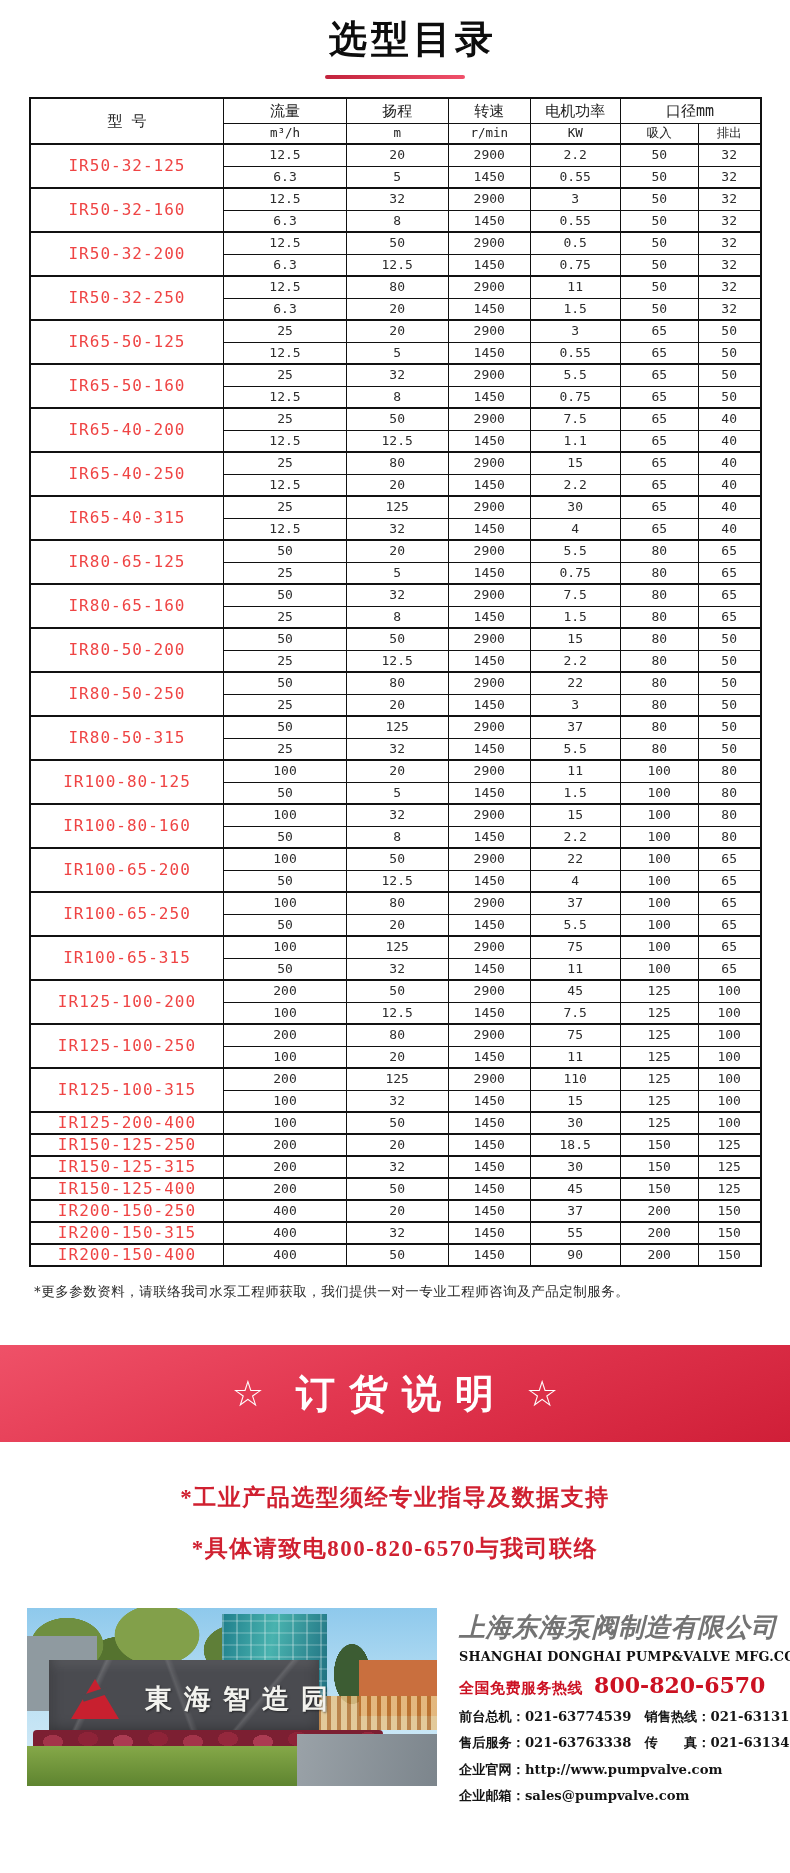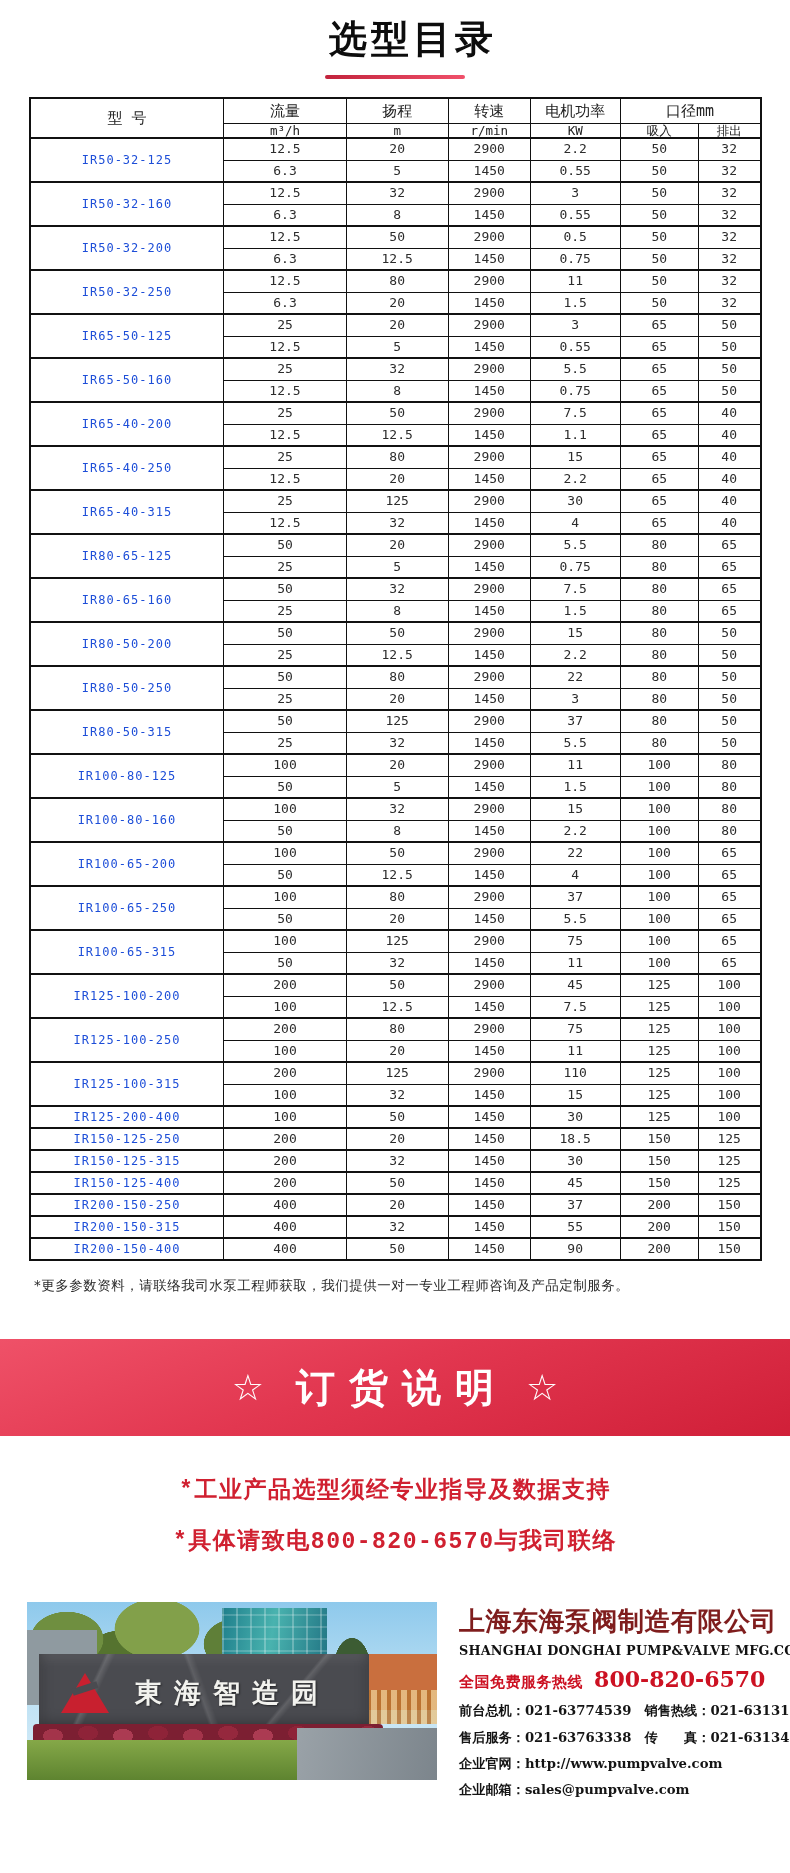--- a/index.html
+++ b/index.html
@@ -21,37 +21,37 @@
     background:linear-gradient(90deg,var(--title-bar-left),var(--title-bar-right));}
   
   table.spec{border-collapse:collapse;margin:18px auto 0;width:733px;
     border:2px solid var(--line);table-layout:fixed;
     font-family:"DejaVu Sans Mono","DejaVu Sans",monospace;}
   table.spec th,table.spec td{
     border:1px solid var(--line);text-align:center;vertical-align:middle;
     font-size:13px;color:#2c2c2c;font-weight:normal;
     height:22px;line-height:1.1;padding:0 2px;overflow:hidden;white-space:nowrap;}
   table.spec thead th{font-size:15px;color:#222;}
-  table.spec thead tr.unit-row th{font-size:12.5px;height:15px;}
+  table.spec thead tr.unit-row th{font-size:12.5px;height:21px;}
   table.spec thead tr:first-child th{height:25px;}
   table.spec thead{border-bottom:2px solid var(--line);}
-  table.spec td.model{font-size:12px;letter-spacing:1px;color:#1d4ed8;}
+  table.spec td.model{font-size:16px;letter-spacing:1px;color:#ef4444;}
   table.spec tr.group-start td{border-top:2px solid var(--line);}
   
   .footnote{margin:16px 0 0 34px;font-size:13.5px;color:#2a2a2a;letter-spacing:.5px;}
   
   .order-banner{margin-top:44px;width:790px;height:97px;
     background:linear-gradient(160deg,var(--banner-top) 0%,#e23750 45%,var(--banner-bottom) 100%);
     display:flex;align-items:center;justify-content:center;color:#fff;}
   .order-banner .star{font-size:36px;line-height:1;margin:0 18px;font-weight:normal;}
   .order-banner .banner-title{font-size:39px;font-weight:bold;letter-spacing:14px;
     text-indent:14px;line-height:1;}
   
   .order-notes{margin-top:44px;text-align:center;
-    font-family:Liberation Mono, monospace;}
+    font-family:Liberation Serif, serif;}
   .order-note{font-size:23px;font-weight:bold;color:var(--note-red);
     letter-spacing:1.5px;line-height:1.0;}
   .order-note + .order-note{margin-top:28px;}
   
   .company{margin:48px 0 0 27px;display:flex;align-items:flex-start;}
   
   .photo{position:relative;width:410px;height:178px;overflow:hidden;flex:none;
     background:linear-gradient(#8ec9ec 0%,#bfe2f4 55%,#d9edf8 100%);}
   .ph-trees{position:absolute;left:-20px;top:-18px;width:290px;height:110px;
     background:
@@ -64,21 +64,21 @@
     background:linear-gradient(100deg,#1f7f8c 0%,#49b3af 45%,#1e6f80 100%);
     border-top:6px solid #d97а4a;border-top-color:#d97a4a;}
   .ph-glass::after{content:"";position:absolute;inset:0;
     background:repeating-linear-gradient(90deg,rgba(255,255,255,.25) 0 2px,rgba(255,255,255,0) 2px 14px),
                repeating-linear-gradient(0deg,rgba(255,255,255,.18) 0 2px,rgba(255,255,255,0) 2px 12px);}
   .ph-pine{position:absolute;left:296px;top:18px;width:58px;height:96px;
     background:radial-gradient(29px 48px at 29px 48px,#3c5c33 62%,rgba(60,92,51,0) 63%);}
   .ph-orange{position:absolute;right:0;top:52px;width:78px;height:56px;background:#c96f3e;}
   .ph-gate{position:absolute;right:0;top:88px;width:120px;height:34px;
     background:repeating-linear-gradient(90deg,#b9742f 0 4px,#e8c58a 4px 10px);opacity:.85;}
-  .ph-wall{position:absolute;left:12px;top:52px;width:330px;height:78px;background:#4a4b50;
+  .ph-wall{position:absolute;left:22px;top:52px;width:270px;height:78px;background:#4a4b50;
     box-shadow:inset 0 -8px 14px rgba(0,0,0,.35), inset 0 6px 10px rgba(255,255,255,.08);
     display:flex;align-items:center;}
   .ph-wall::after{content:"";position:absolute;inset:0;opacity:.5;
     background:
       linear-gradient(115deg,rgba(255,255,255,0) 18%,rgba(255,255,255,.28) 19%,rgba(255,255,255,0) 21%),
       linear-gradient(70deg,rgba(255,255,255,0) 48%,rgba(255,255,255,.22) 49%,rgba(255,255,255,0) 51%),
       linear-gradient(130deg,rgba(255,255,255,0) 72%,rgba(255,255,255,.25) 73%,rgba(255,255,255,0) 75%);}
   .sign-logo{position:relative;z-index:2;margin-left:22px;width:0;height:0;flex:none;
     border-left:24px solid transparent;border-right:24px solid transparent;
     border-bottom:40px solid #c8202f;}
@@ -99,21 +99,21 @@
       radial-gradient(14px 10px at 265px 9px,#8e2338 70%,rgba(0,0,0,0) 71%),
       radial-gradient(14px 10px at 300px 12px,#a3344a 70%,rgba(0,0,0,0) 71%),
       radial-gradient(14px 10px at 335px 9px,#95283d 70%,rgba(0,0,0,0) 71%),
       #7c1f32;}
   .ph-lawn{position:absolute;left:0;bottom:0;width:300px;height:40px;
     background:linear-gradient(#85a848,#5e8430);}
   .ph-path{position:absolute;right:0;bottom:0;width:140px;height:52px;
     background:linear-gradient(100deg,#9aa2a8,#7c858c);}
   
   .company-info{margin-left:22px;padding-top:2px;width:330px;}
-  .company-name{font-size:26px;font-weight:bold;color:#7f1d1d;letter-spacing:.5px;white-space:nowrap;}
+  .company-name{font-size:26px;font-weight:bold;color:#737373;letter-spacing:.5px;white-space:nowrap;font-style:italic;}
   .company-name-en{margin-top:4px;font-family:"DejaVu Serif","Liberation Serif",serif;
     font-weight:bold;font-size:12.8px;color:#111;letter-spacing:.2px;white-space:nowrap;}
   .hotline{margin-top:8px;color:var(--hotline-red);white-space:nowrap;}
   .hotline .hotline-label{font-size:15px;font-weight:bold;letter-spacing:.5px;}
   .hotline .hotline-number{font-size:22px;font-weight:bold;
     font-family:"DejaVu Serif","Liberation Serif",serif;margin-left:6px;}
   .company-details{margin-top:6px;font-family:"DejaVu Serif","Liberation Serif",serif;
     font-weight:bold;font-size:13.2px;color:#141414;line-height:2.0;white-space:nowrap;}
 </style>
 </head>

